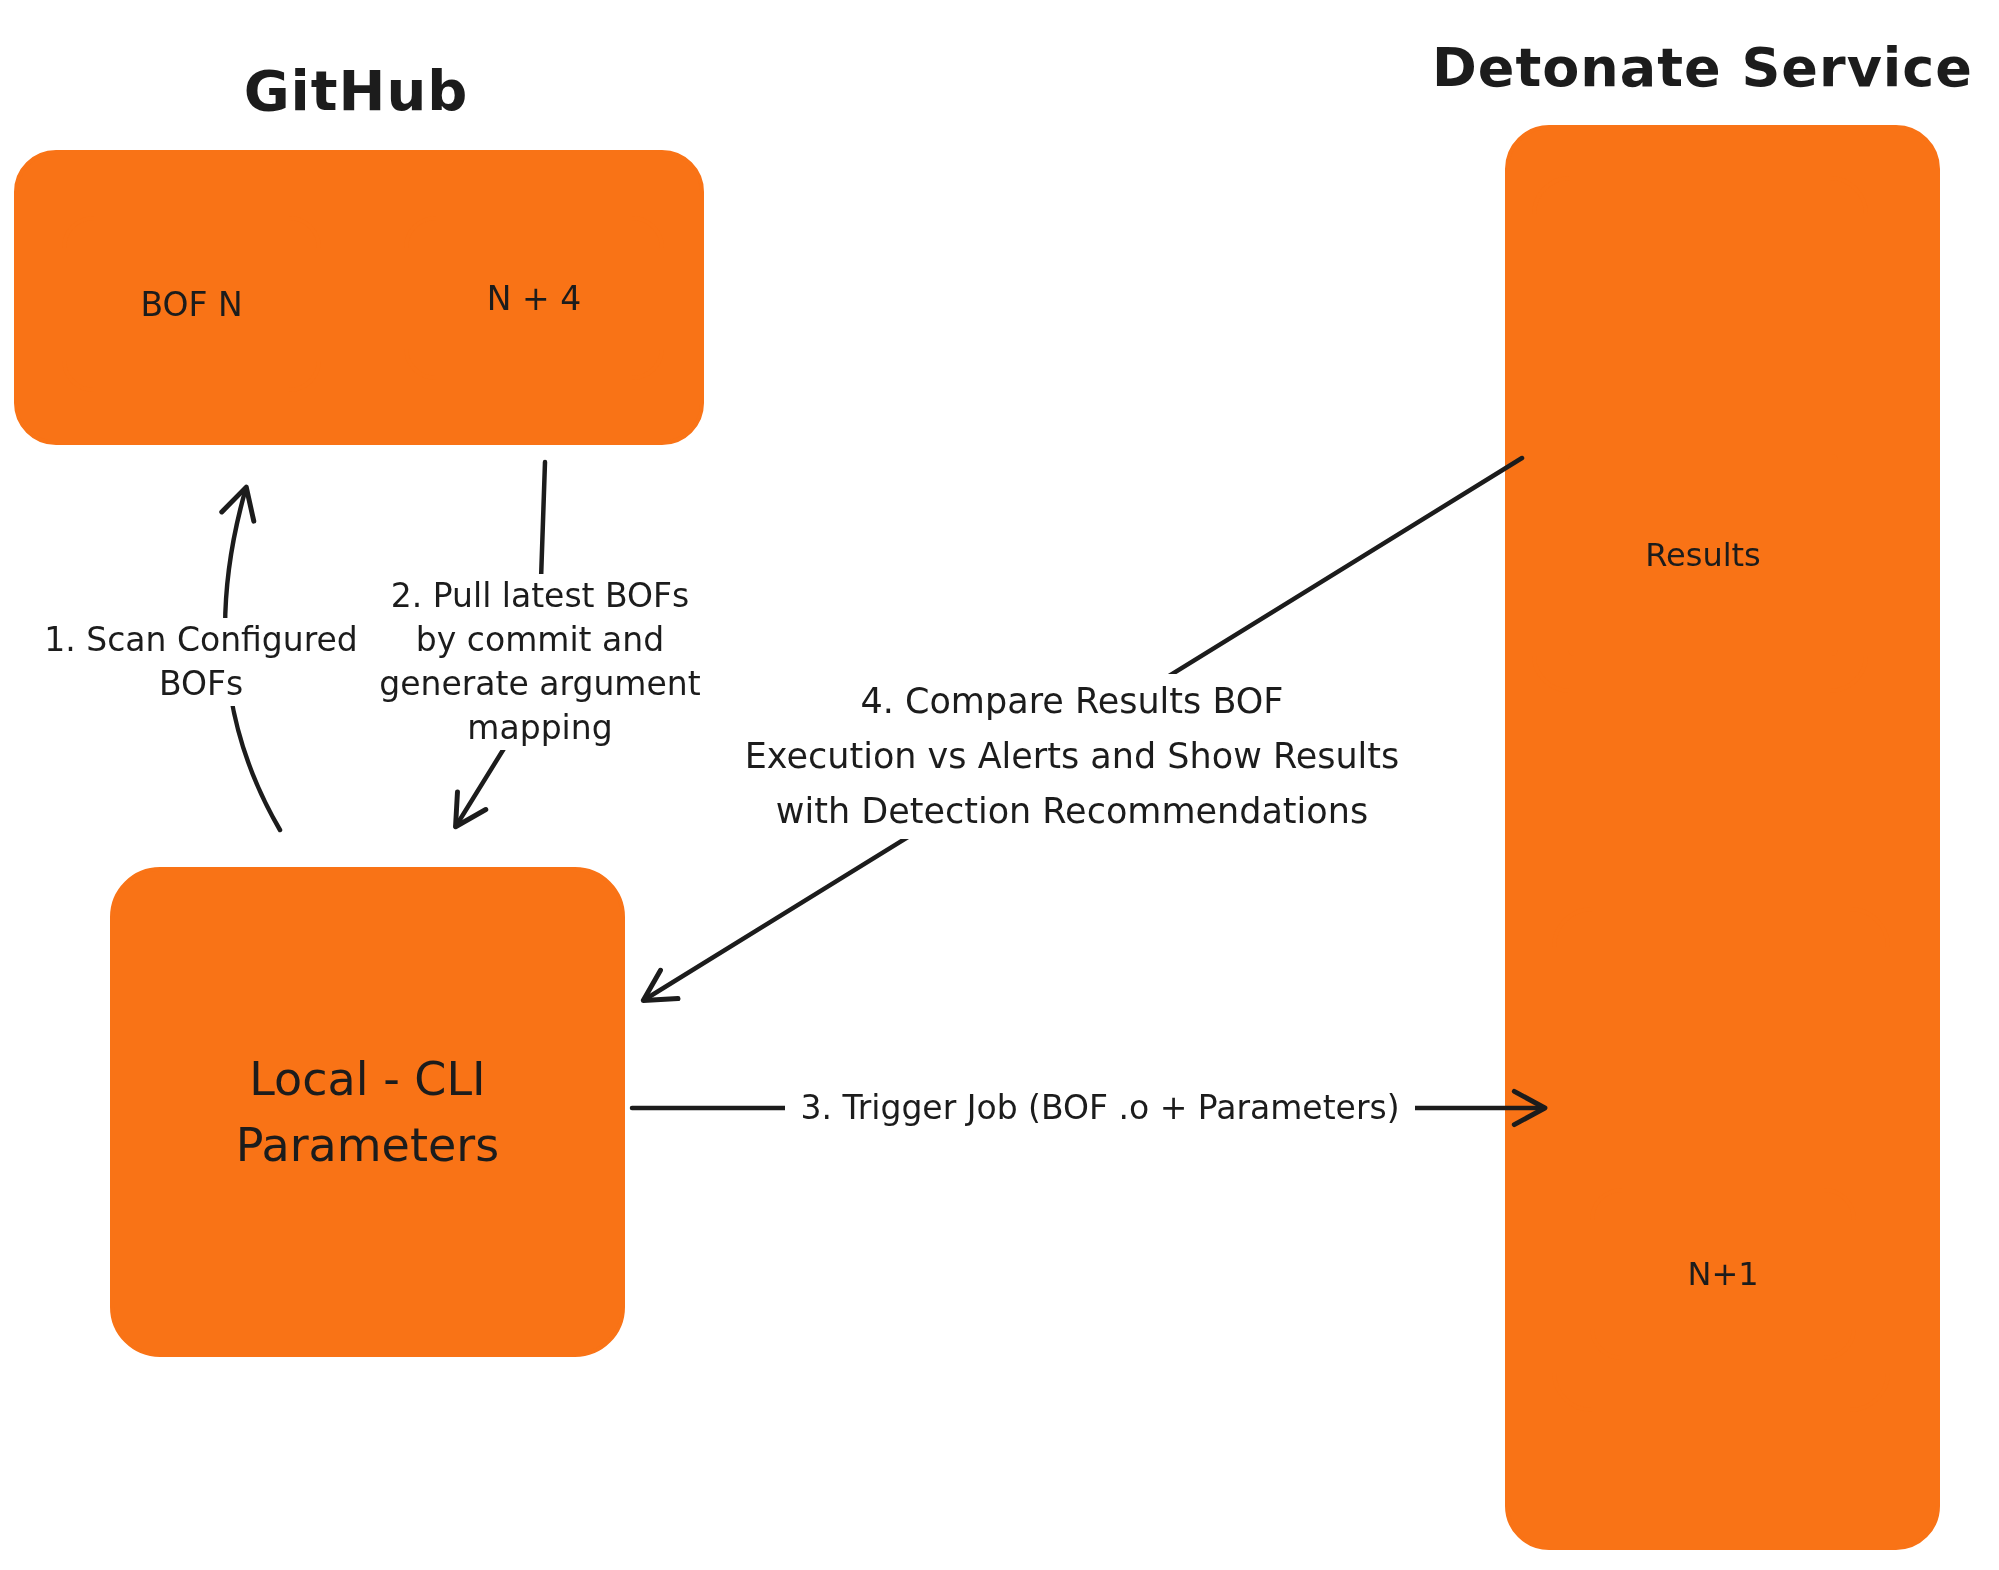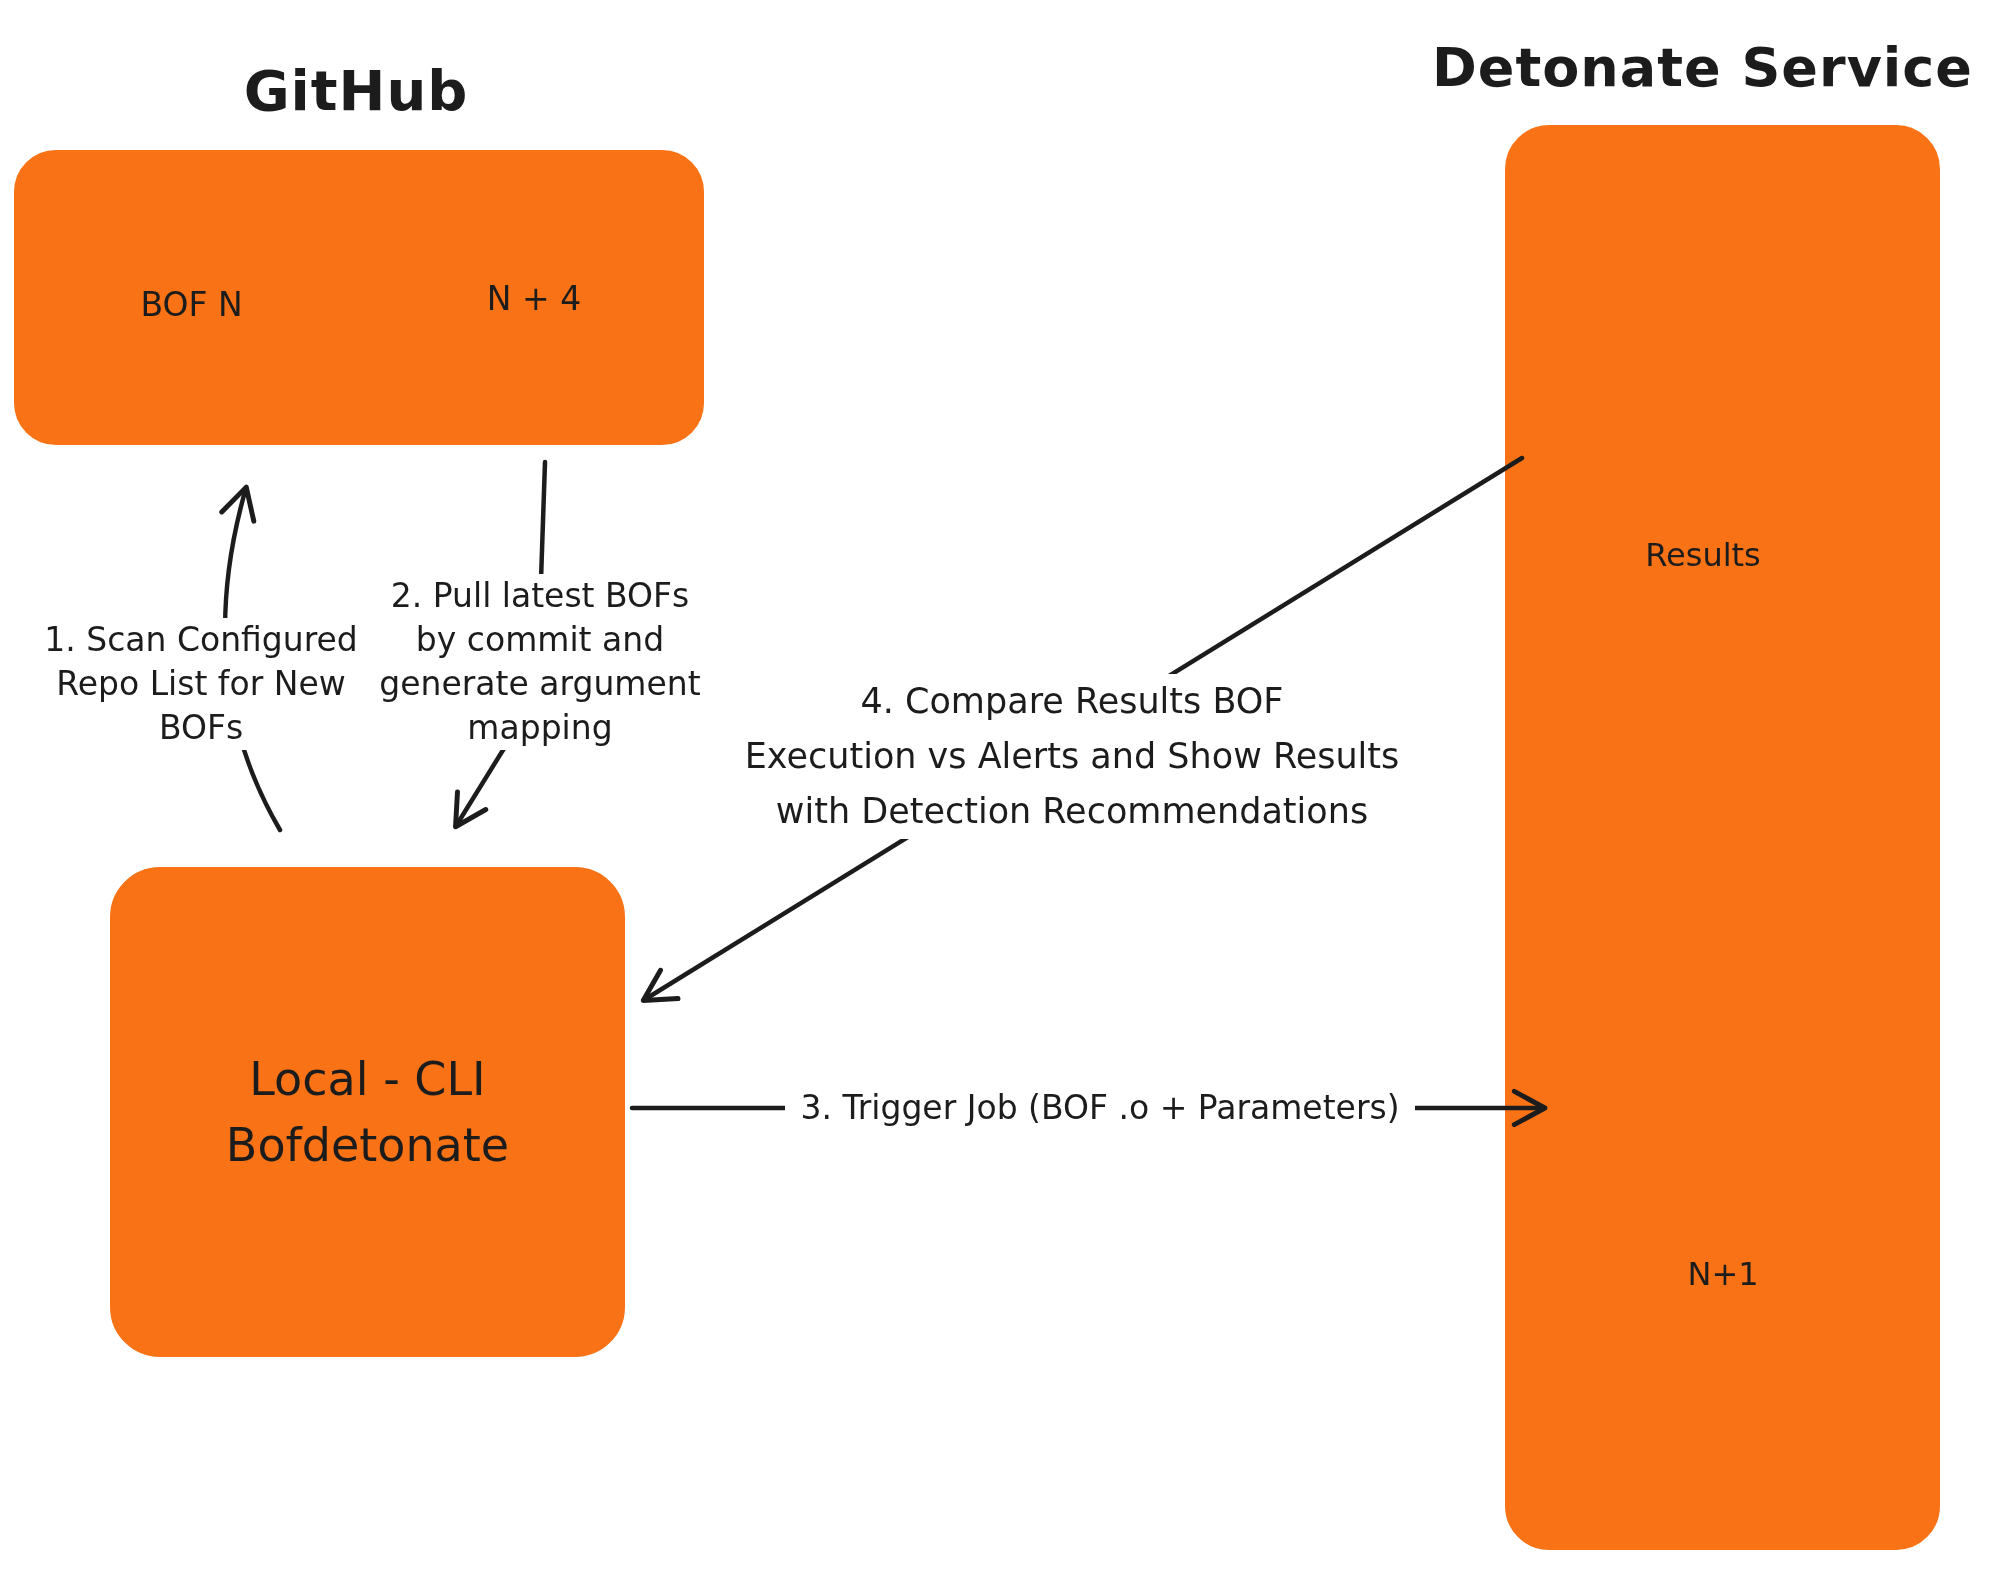--- a/index.html
+++ b/index.html
@@ -102,21 +102,21 @@
       <div class="label fill">BOF N</div>
     </div>
     <div class="box" id="n1-box">
       <div class="label fill">N + 4</div>
     </div>
   </div>
 
   <div class="box node" id="local-box">
     <div class="label fill">
       <span>Local - CLI</span>
-      <span>Bofdetonate</span>
+      <span>Parameters</span>
     </div>
   </div>
 
   <div class="box node" id="detonate-container">
     <div class="box" id="es-group">
       <div class="box" id="results-box">
         <div class="label fill">Results</div>
       </div>
     </div>
 
@@ -138,21 +138,20 @@
     </defs>
     <path d="M 280,830 C 238,758 200,648 246,488" fill="none" stroke="#1c1c1c" stroke-width="4.5" stroke-linecap="round" marker-end="url(#ah)"></path>
     <path d="M 545,462 L 541,580" fill="none" stroke="#1c1c1c" stroke-width="4.5" stroke-linecap="round"></path>
     <path d="M 508,742 L 456,826" fill="none" stroke="#1c1c1c" stroke-width="4.5" stroke-linecap="round" marker-end="url(#ah)"></path>
     <path d="M 632,1108 L 1544,1108" fill="none" stroke="#1c1c1c" stroke-width="4.5" stroke-linecap="round" marker-end="url(#ah)"></path>
     <path d="M 1522,458 L 644,1000" fill="none" stroke="#1c1c1c" stroke-width="4.5" stroke-linecap="round" marker-end="url(#ah)"></path>
   </svg>
 
   <div class="annot" id="step1-text">
     <div>1. Scan Configured</div>
-    <div>Repo List for New</div>
     <div>BOFs</div>
   </div>
   <div class="annot" id="step2-text">
     <div>2. Pull latest BOFs</div>
     <div>by commit and</div>
     <div>generate argument</div>
     <div>mapping</div>
   </div>
   <div class="annot" id="step4-text">
     <div>4. Compare Results BOF</div>

